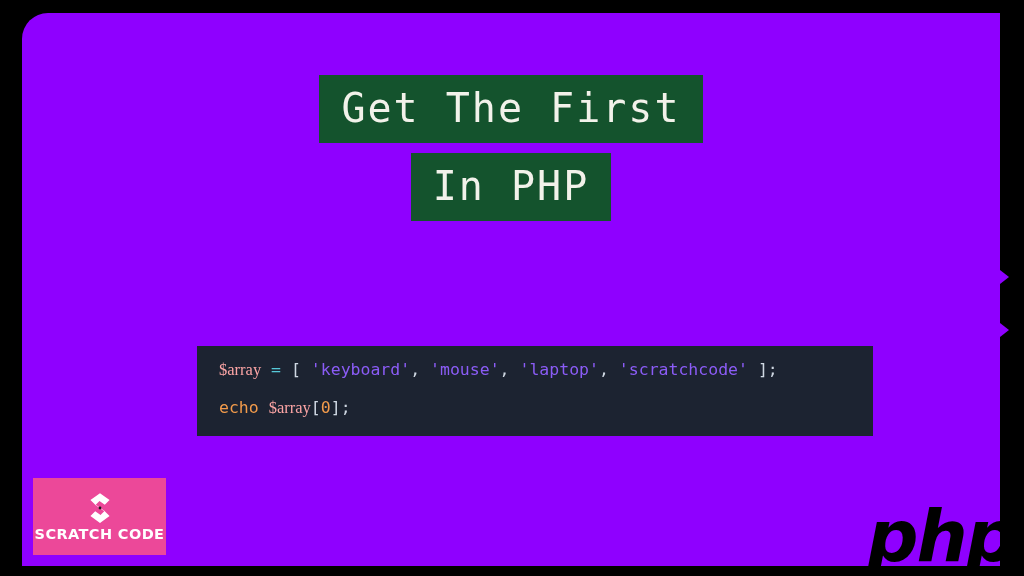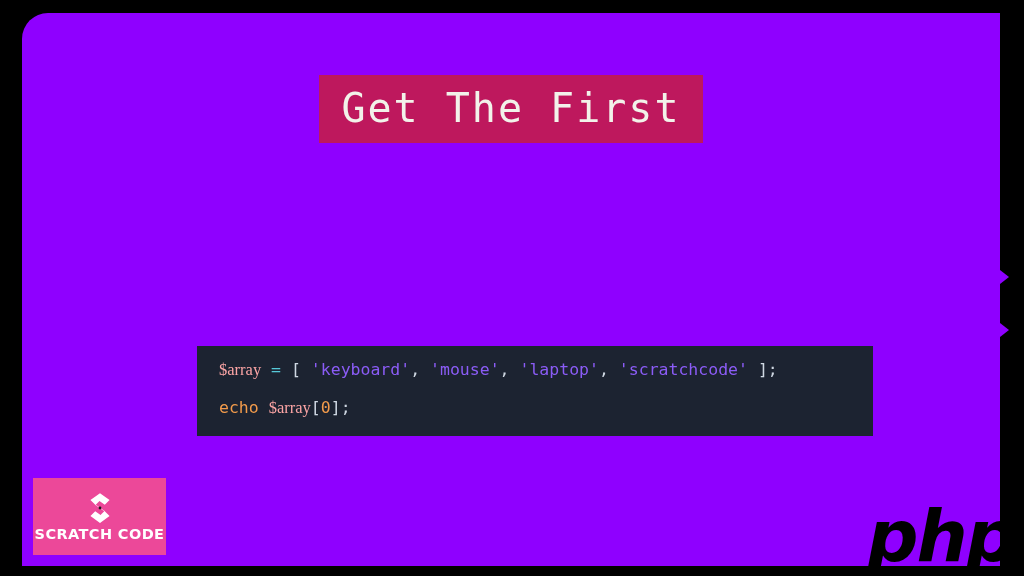--- a/index.html
+++ b/index.html
@@ -52,21 +52,21 @@
     position: absolute;
     left: 0;
     top: 62px;
     width: 978px;
     text-align: center;
   }
   .title-line {
     display: block;
     margin: 0 auto 10px auto;
     width: fit-content;
-    background: #be185d;
+    background: #14532d;
     color: #f2f2ea;
     font-family: "DejaVu Sans Mono", monospace;
     font-size: 40px;
     font-weight: 400;
     letter-spacing: 2px;
     line-height: 1.0;
     padding: 13px 22px 15px 22px;
     white-space: pre;
   }
 
@@ -144,20 +144,21 @@
 
 <div id="canvas">
 
   <div id="slide">
 
     <div class="edge-notch" id="notch-top"></div>
     <div class="edge-notch" id="notch-bottom"></div>
 
     <div id="title-block">
       <span class="title-line">Get The First</span>
+      <span class="title-line">In PHP</span>
     </div>
 
     <div id="code-block">
         <span class="code-line"><span class="tok-var">$array</span><span class="tok-punc"> </span><span class="tok-op">=</span><span class="tok-punc"> </span><span class="tok-punc">[</span><span class="tok-punc"> </span><span class="tok-str">'keyboard'</span><span class="tok-punc">,</span><span class="tok-punc"> </span><span class="tok-str">'mouse'</span><span class="tok-punc">,</span><span class="tok-punc"> </span><span class="tok-str">'laptop'</span><span class="tok-punc">,</span><span class="tok-punc"> </span><span class="tok-str">'scratchcode'</span><span class="tok-punc"> </span><span class="tok-punc">];</span></span>
         <span class="code-line"><span class="tok-kw">echo</span><span class="tok-punc"> </span><span class="tok-var">$array</span><span class="tok-punc">[</span><span class="tok-num">0</span><span class="tok-punc">];</span></span>
       </div>
 
     <div id="scratchcode-logo">
       <svg id="scratchcode-mark" viewBox="0 0 64 64">
         <path fill="#ffffff" d="M32 4 L50 17 L41 26 L31 19 L24 26 L40 37 L50 47 L32 60 L14 47 L23 38 L33 45 L40 38 L24 27 L14 17 Z"></path>

